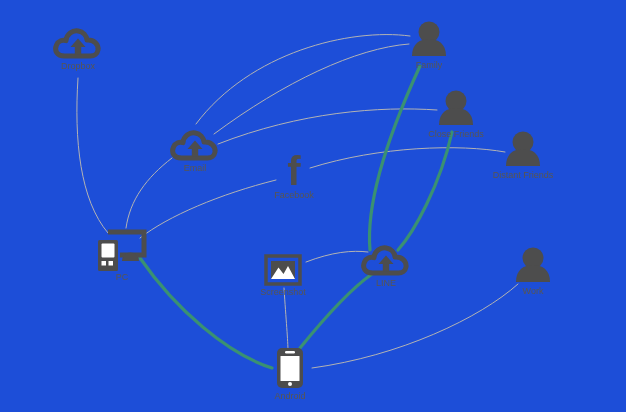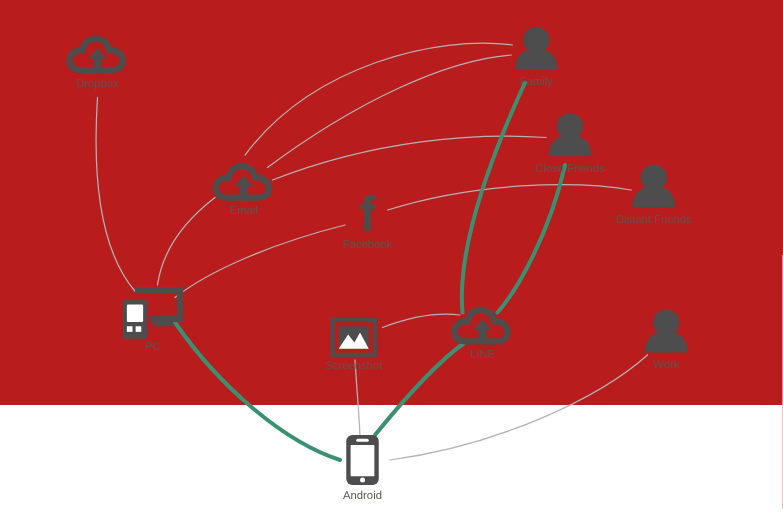--- a/index.html
+++ b/index.html
@@ -9,22 +9,22 @@
   }
   body {
     width: 626px;
     height: 412px;
     font-family: "Liberation Sans", sans-serif;
     overflow: hidden;
   }
   #diagram-root {
     position: relative;
     width: 626px;
-    height: 324px;
-    background: #b91c1c;
+    height: 412px;
+    background: #1d4ed8;
   }
   svg.graph {
     position: absolute;
     top: 0;
     left: 0;
     width: 626px;
     height: 412px;
     display: block;
   }
   .edge-weak {

